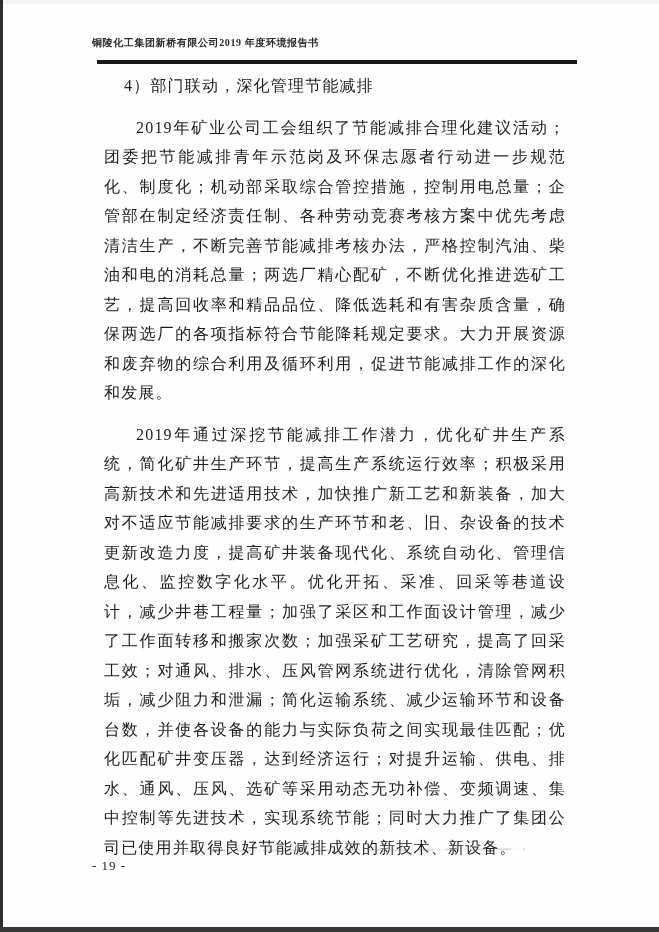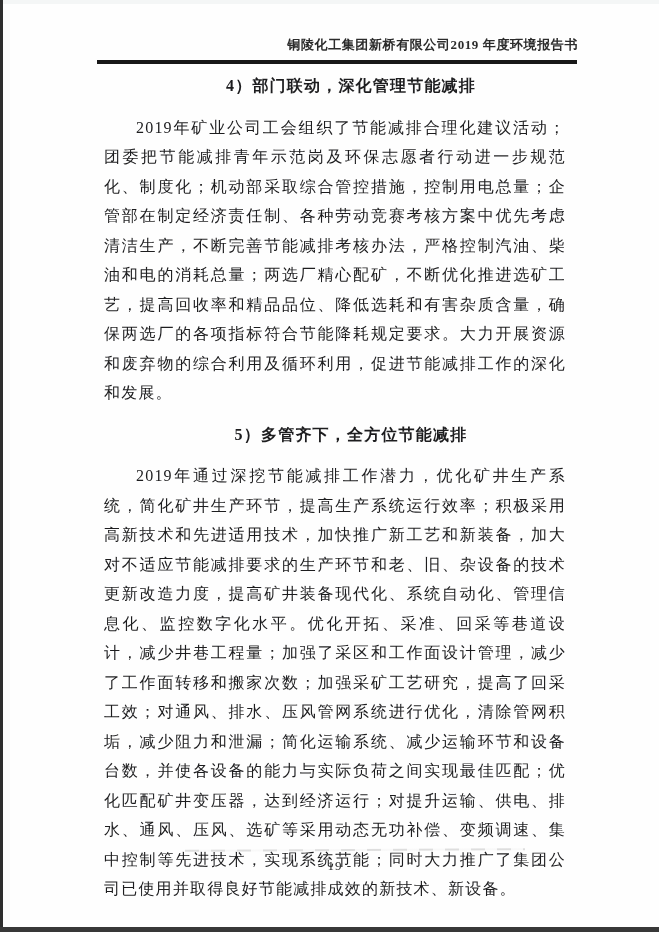--- a/index.html
+++ b/index.html
@@ -41,22 +41,22 @@
     background: repeating-linear-gradient(90deg,
       rgba(170,170,170,0.38) 0 14px,
       rgba(220,220,220,0.15) 14px 26px);
     transform: rotate(-0.25deg);
   }
   
   .doc-header {
     position: absolute;
     left: 92px; top: 36px;
     width: 486px;
-    text-align: right;
-    font-size: 13px;
+    text-align: left;
+    font-size: 10px;
     font-weight: 700;
     letter-spacing: 0.6px;
     color: #2b2b2b;
     white-space: nowrap;
   }
   .header-rule {
     position: absolute;
     left: 97px; top: 60px;
     width: 480px; height: 4px;
     background: #181818;
@@ -68,36 +68,36 @@
     width: 486px;
     color: #1d1d1f;
     font-size: 16px;
     line-height: 29.5px;
     letter-spacing: 1.2px;
     text-align: justify;
   }
   .doc-body h2 {
     margin: 0;
     font-size: 16px;
-    font-weight: 700;
+    font-weight: 400;
     line-height: 29.5px;
     text-indent: 2em;
-    text-align: center;
+    text-align: left;
     white-space: nowrap;
   }
   .doc-body p {
     margin: 12px;
     text-indent: 2em;
   }
   
   .page-number {
     position: absolute;
     left: 92px; top: 858px;
     width: 486px;
-    text-align: center;
+    text-align: left;
     font-size: 13px;
     letter-spacing: 1px;
     color: #242424;
   }
 </style>
 </head>
 <body>
 
 <div class="page">
 
@@ -107,20 +107,19 @@
   <div class="scan-streak"></div>
 
   <div class="doc-header">铜陵化工集团新桥有限公司2019 年度环境报告书</div>
 
   <div class="header-rule"></div>
 
   <div class="doc-body">
     <h2>4）部门联动，深化管理节能减排</h2>
     <p>2019年矿业公司工会组织了节能减排合理化建议活动；团委把节能减排青年示范岗及环保志愿者行动进一步规范化、制度化；机动部采取综合管控措施，控制用电总量；企管部在制定经济责任制、各种劳动竞赛考核方案中优先考虑清洁生产，不断完善节能减排考核办法，严格控制汽油、柴油和电的消耗总量；两选厂精心配矿，不断优化推进选矿工艺，提高回收率和精品品位、降低选耗和有害杂质含量，确保两选厂的各项指标符合节能降耗规定要求。大力开展资源和废弃物的综合利用及循环利用，促进节能减排工作的深化和发展。</p>
 
-    <h2>5）多管齐下，全方位节能减排</h2>
     <p>2019年通过深挖节能减排工作潜力，优化矿井生产系统，简化矿井生产环节，提高生产系统运行效率；积极采用高新技术和先进适用技术，加快推广新工艺和新装备，加大对不适应节能减排要求的生产环节和老、旧、杂设备的技术更新改造力度，提高矿井装备现代化、系统自动化、管理信息化、监控数字化水平。优化开拓、采准、回采等巷道设计，减少井巷工程量；加强了采区和工作面设计管理，减少了工作面转移和搬家次数；加强采矿工艺研究，提高了回采工效；对通风、排水、压风管网系统进行优化，清除管网积垢，减少阻力和泄漏；简化运输系统、减少运输环节和设备台数，并使各设备的能力与实际负荷之间实现最佳匹配；优化匹配矿井变压器，达到经济运行；对提升运输、供电、排水、通风、压风、选矿等采用动态无功补偿、变频调速、集中控制等先进技术，实现系统节能；同时大力推广了集团公司已使用并取得良好节能减排成效的新技术、新设备。</p>
 
   </div>
 
   <div class="page-number">- 19 -</div>
 
 </div>
 
 </body></html>

